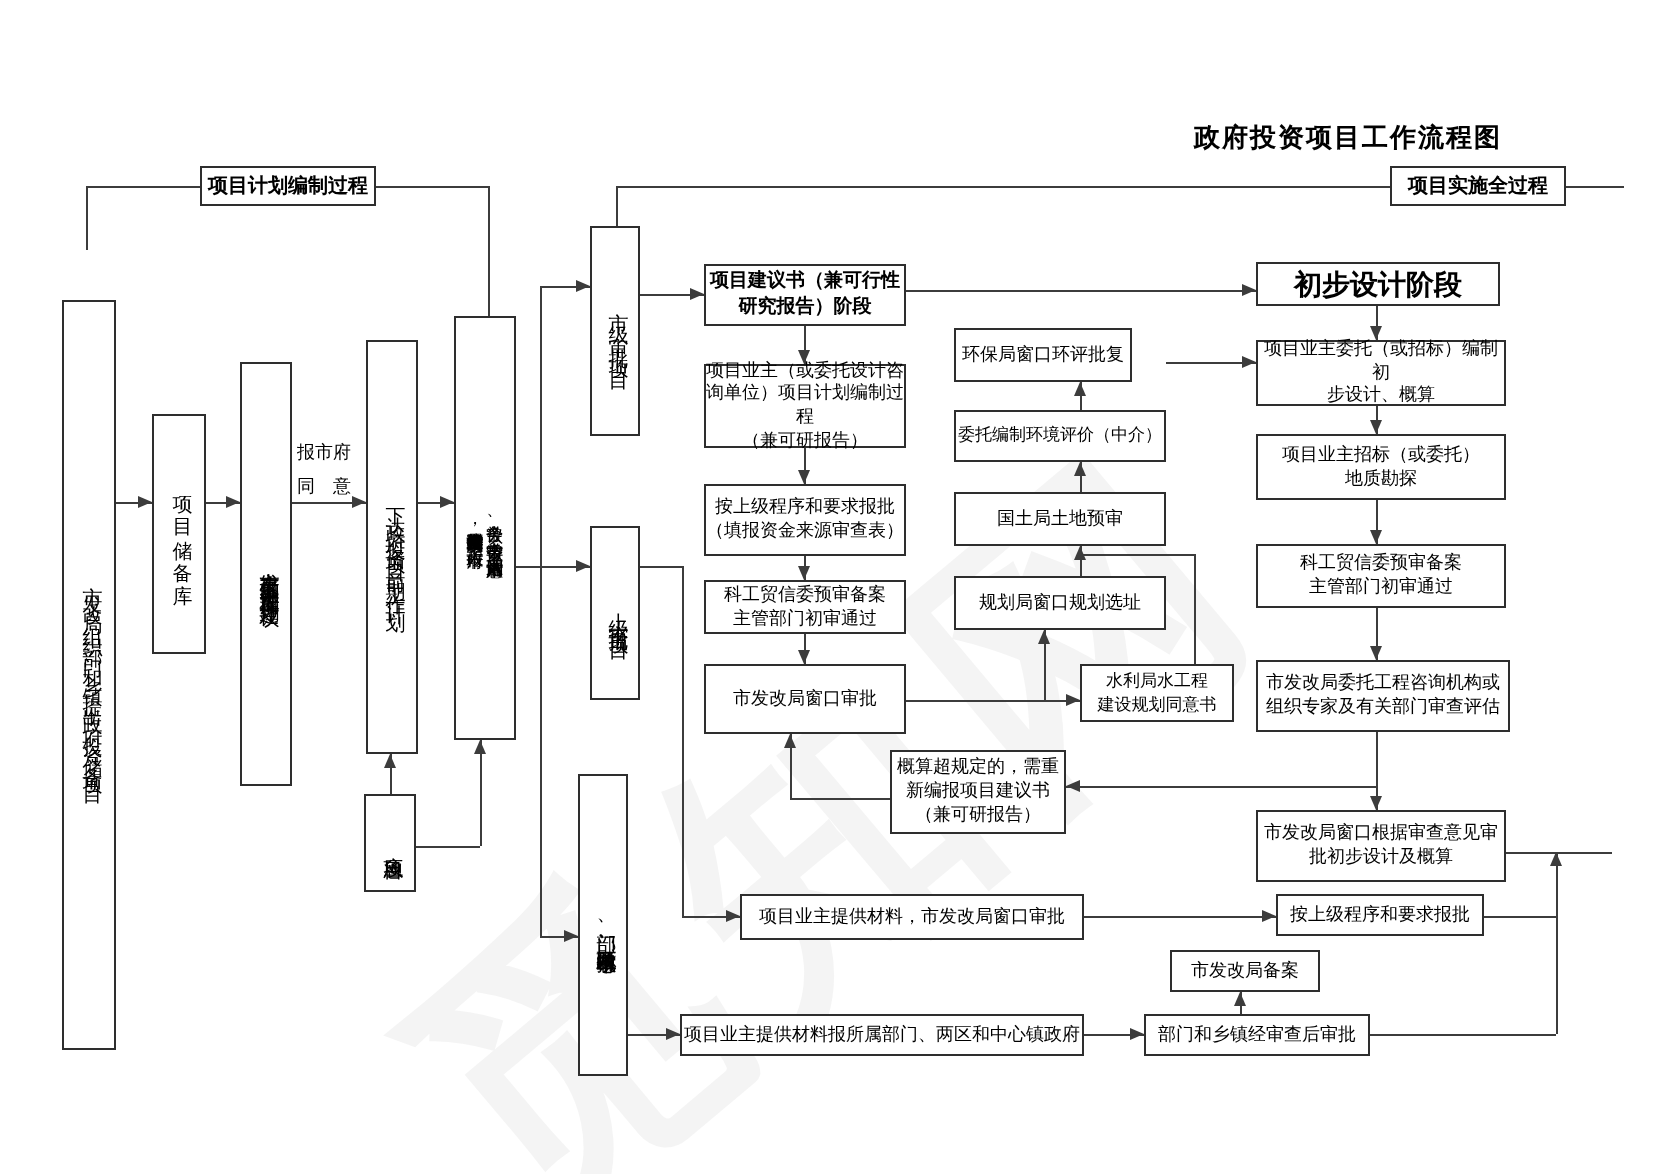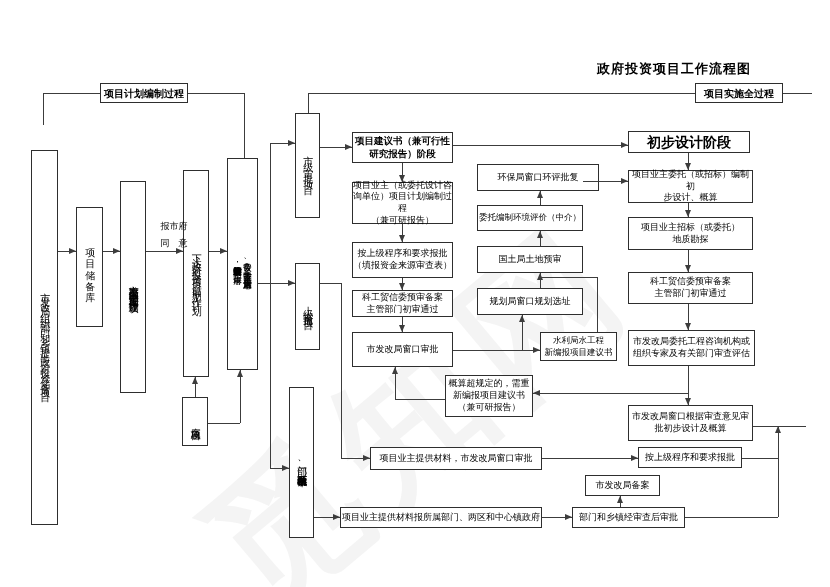--- a/index.html
+++ b/index.html
@@ -10,21 +10,21 @@
   .watermark{position:absolute;left:165px;top:500px;font-size:150px;font-weight:bold;
          color:rgba(120,120,120,0.08);transform:rotate(-40deg);transform-origin:left top;
          letter-spacing:14px;white-space:nowrap;pointer-events:none;}
   .node{position:absolute;box-sizing:border-box;border:1px solid #2e2e2e;background:#fff;
         display:flex;align-items:center;justify-content:center;text-align:center;
         line-height:1.3;white-space:pre-line;}
   .node.stage{font-weight:bold;text-align:center;}
   .node.vtxt{writing-mode:vertical-rl;text-orientation:upright;line-height:1.05;white-space:normal;}
   .node.v2{flex-direction:row;gap:1px;padding:3px 1px;}
   .node.v2 span{writing-mode:vertical-rl;text-orientation:upright;line-height:1.05;display:block;}
-  .node.floatlbl{border:none;background:transparent;line-height:1.9;margin-left:12px;}
+  .node.floatlbl{border:none;background:transparent;line-height:1.9;}
   .seg{position:absolute;background:#3c3c3c;}
   .arr{position:absolute;width:0;height:0;}
   .arr.r{border-top:3.5px solid transparent;border-bottom:3.5px solid transparent;border-left:7px solid #3c3c3c;}
   .arr.l{border-top:3.5px solid transparent;border-bottom:3.5px solid transparent;border-right:7px solid #3c3c3c;}
   .arr.u{border-left:3.5px solid transparent;border-right:3.5px solid transparent;border-bottom:7px solid #3c3c3c;}
   .arr.d{border-left:3.5px solid transparent;border-right:3.5px solid transparent;border-top:7px solid #3c3c3c;}
 </style>
 </head>
 <body>
 
@@ -51,26 +51,26 @@
 询单位）项目计划编制过程
 （兼可研报告）</div>
       <div class="node" style="left: 352px; top: 242px; width: 101px; height: 36px; font-size: 9px;">按上级程序和要求报批
 （填报资金来源审查表）</div>
       <div class="node" style="left: 352px; top: 290px; width: 101px; height: 27px; font-size: 9px;">科工贸信委预审备案
 主管部门初审通过</div>
       <div class="node" style="left: 352px; top: 332px; width: 101px; height: 35px; font-size: 9px;">市发改局窗口审批</div>
       <div class="node" style="left: 445px; top: 375px; width: 88px; height: 42px; font-size: 9px;">概算超规定的，需重
 新编报项目建议书
 （兼可研报告）</div>
-      <div class="node" style="left: 477px; top: 164px; width: 122px; height: 27px; font-size: 9px;">环保局窗口环评批复</div>
+      <div class="node" style="left: 477px; top: 164px; width: 89px; height: 27px; font-size: 9px;">环保局窗口环评批复</div>
       <div class="node" style="left: 477px; top: 205px; width: 106px; height: 26px; font-size: 8.5px;">委托编制环境评价（中介）</div>
       <div class="node" style="left: 477px; top: 246px; width: 106px; height: 27px; font-size: 9px;">国土局土地预审</div>
       <div class="node" style="left: 477px; top: 288px; width: 106px; height: 27px; font-size: 9px;">规划局窗口规划选址</div>
       <div class="node" style="left: 540px; top: 332px; width: 77px; height: 29px; font-size: 8.5px;">水利局水工程
-新编报项目建议书</div>
+建设规划同意书</div>
       <div class="node stage" style="left: 628px; top: 131px; width: 122px; height: 22px; font-size: 14px;">初步设计阶段</div>
       <div class="node" style="left: 628px; top: 170px; width: 125px; height: 33px; font-size: 9px;">项目业主委托（或招标）编制初
 步设计、概算</div>
       <div class="node" style="left: 628px; top: 217px; width: 125px; height: 33px; font-size: 9px;">项目业主招标（或委托）
 地质勘探</div>
       <div class="node" style="left: 628px; top: 272px; width: 125px; height: 32px; font-size: 9px;">科工贸信委预审备案
 主管部门初审通过</div>
       <div class="node" style="left: 628px; top: 330px; width: 127px; height: 36px; font-size: 9px;">市发改局委托工程咨询机构或
 组织专家及有关部门审查评估</div>
       <div class="node" style="left: 628px; top: 405px; width: 125px; height: 36px; font-size: 9px;">市发改局窗口根据审查意见审

